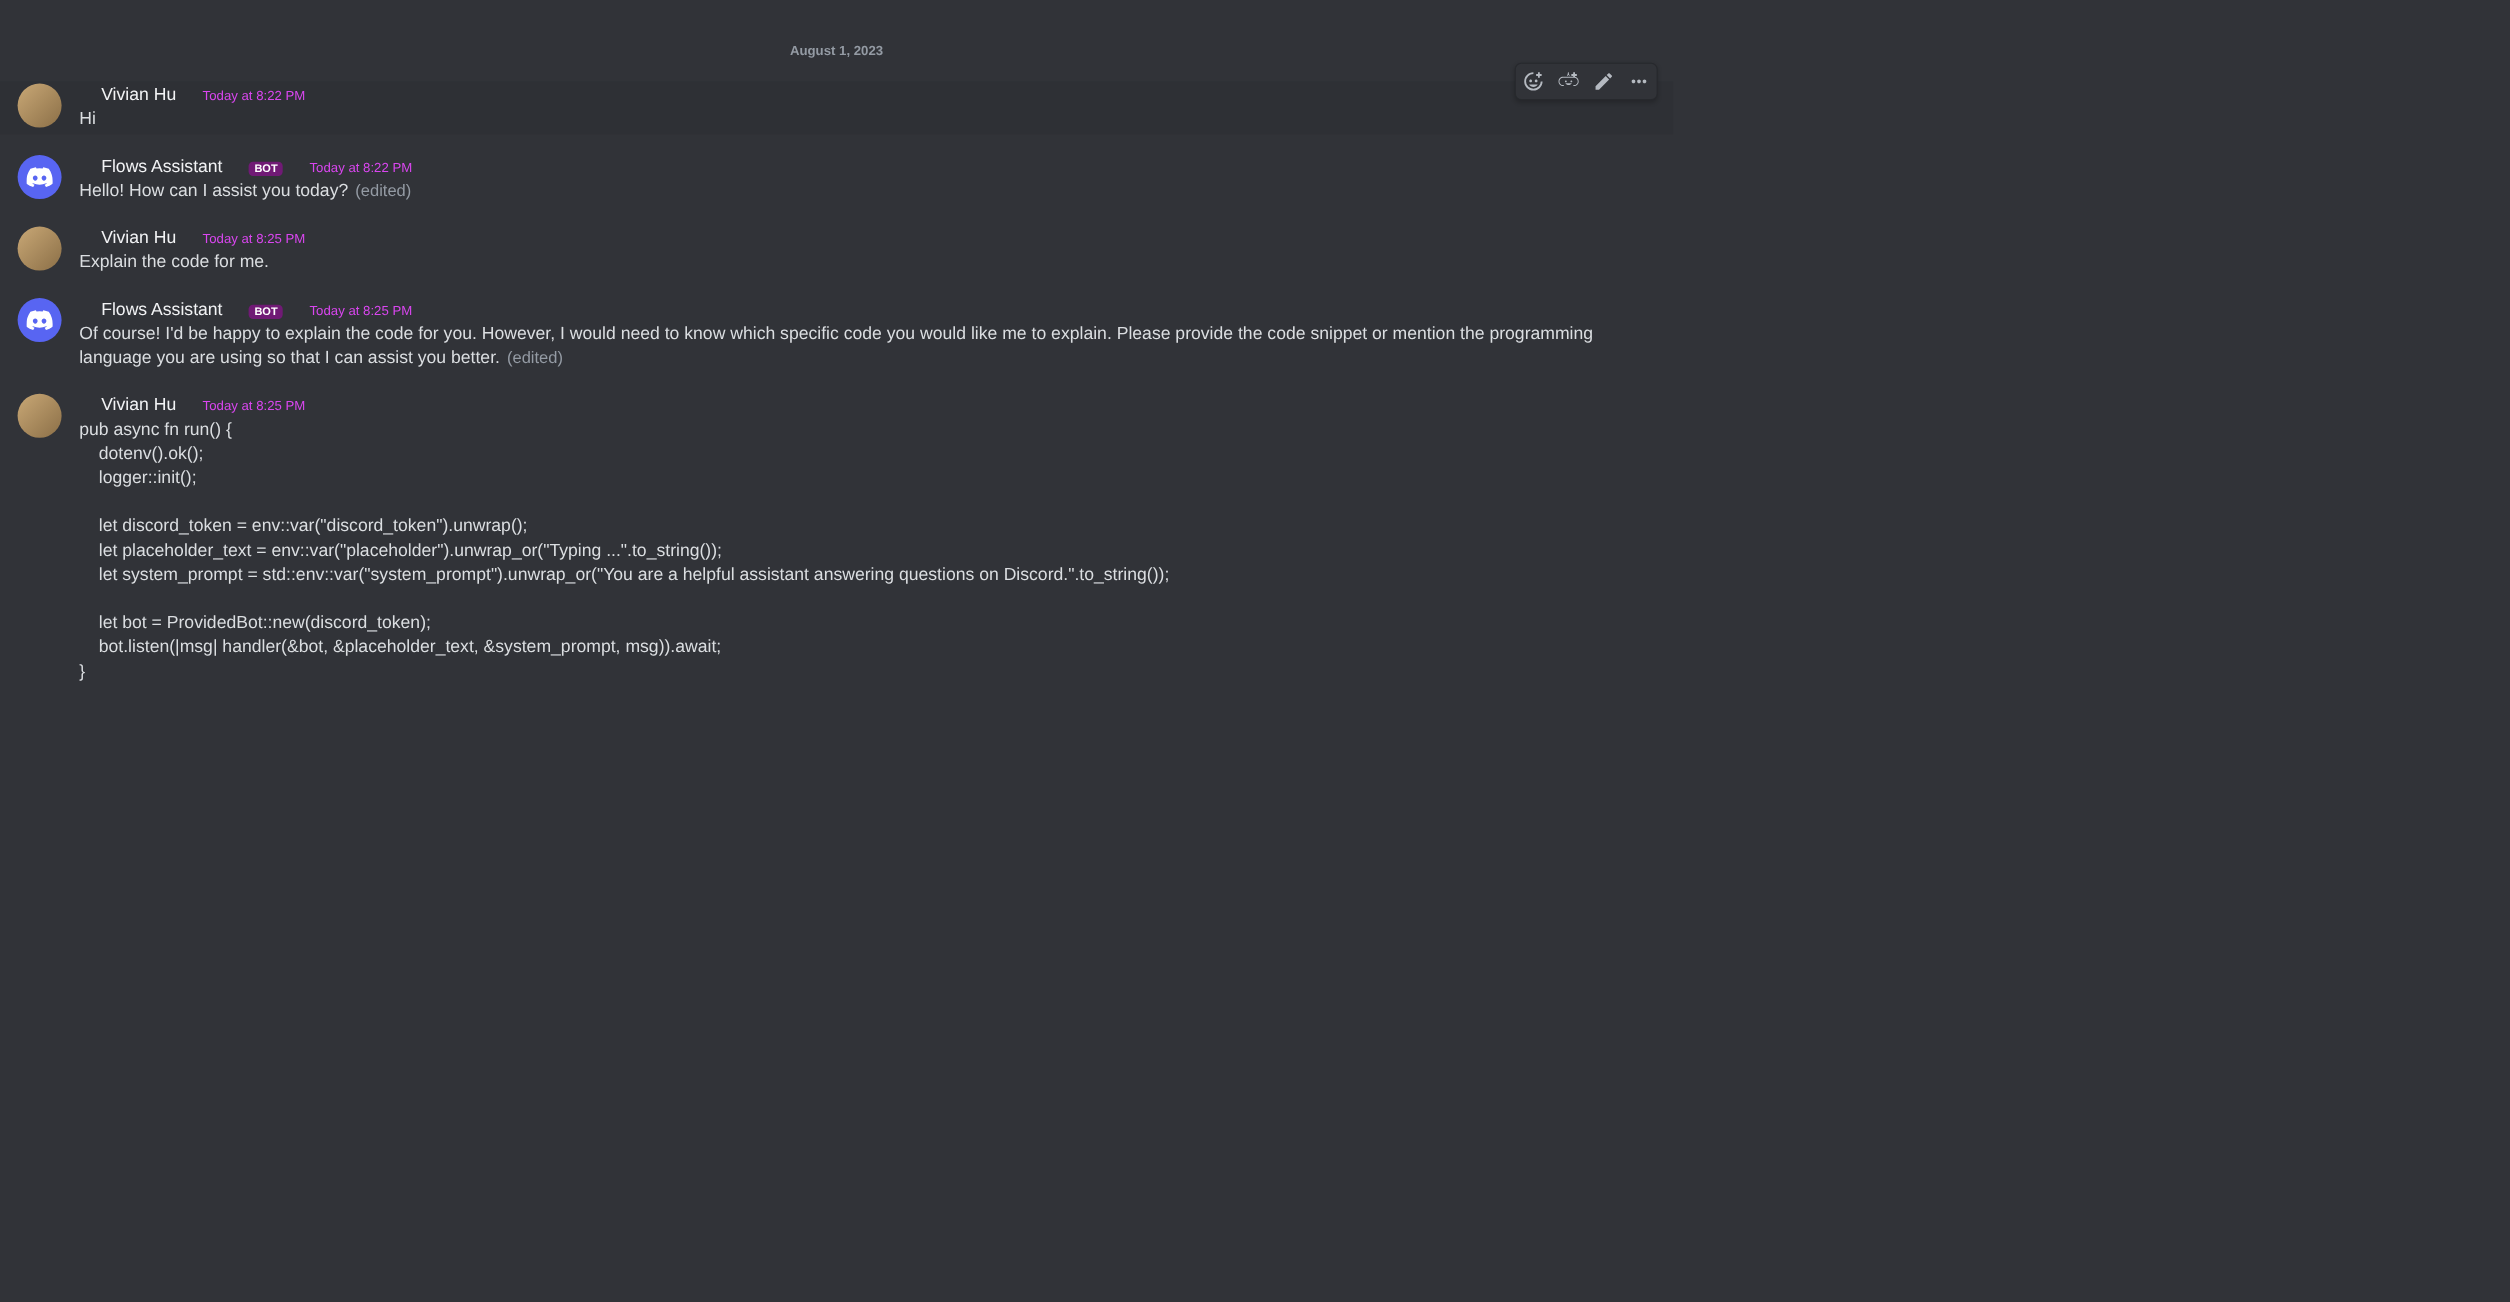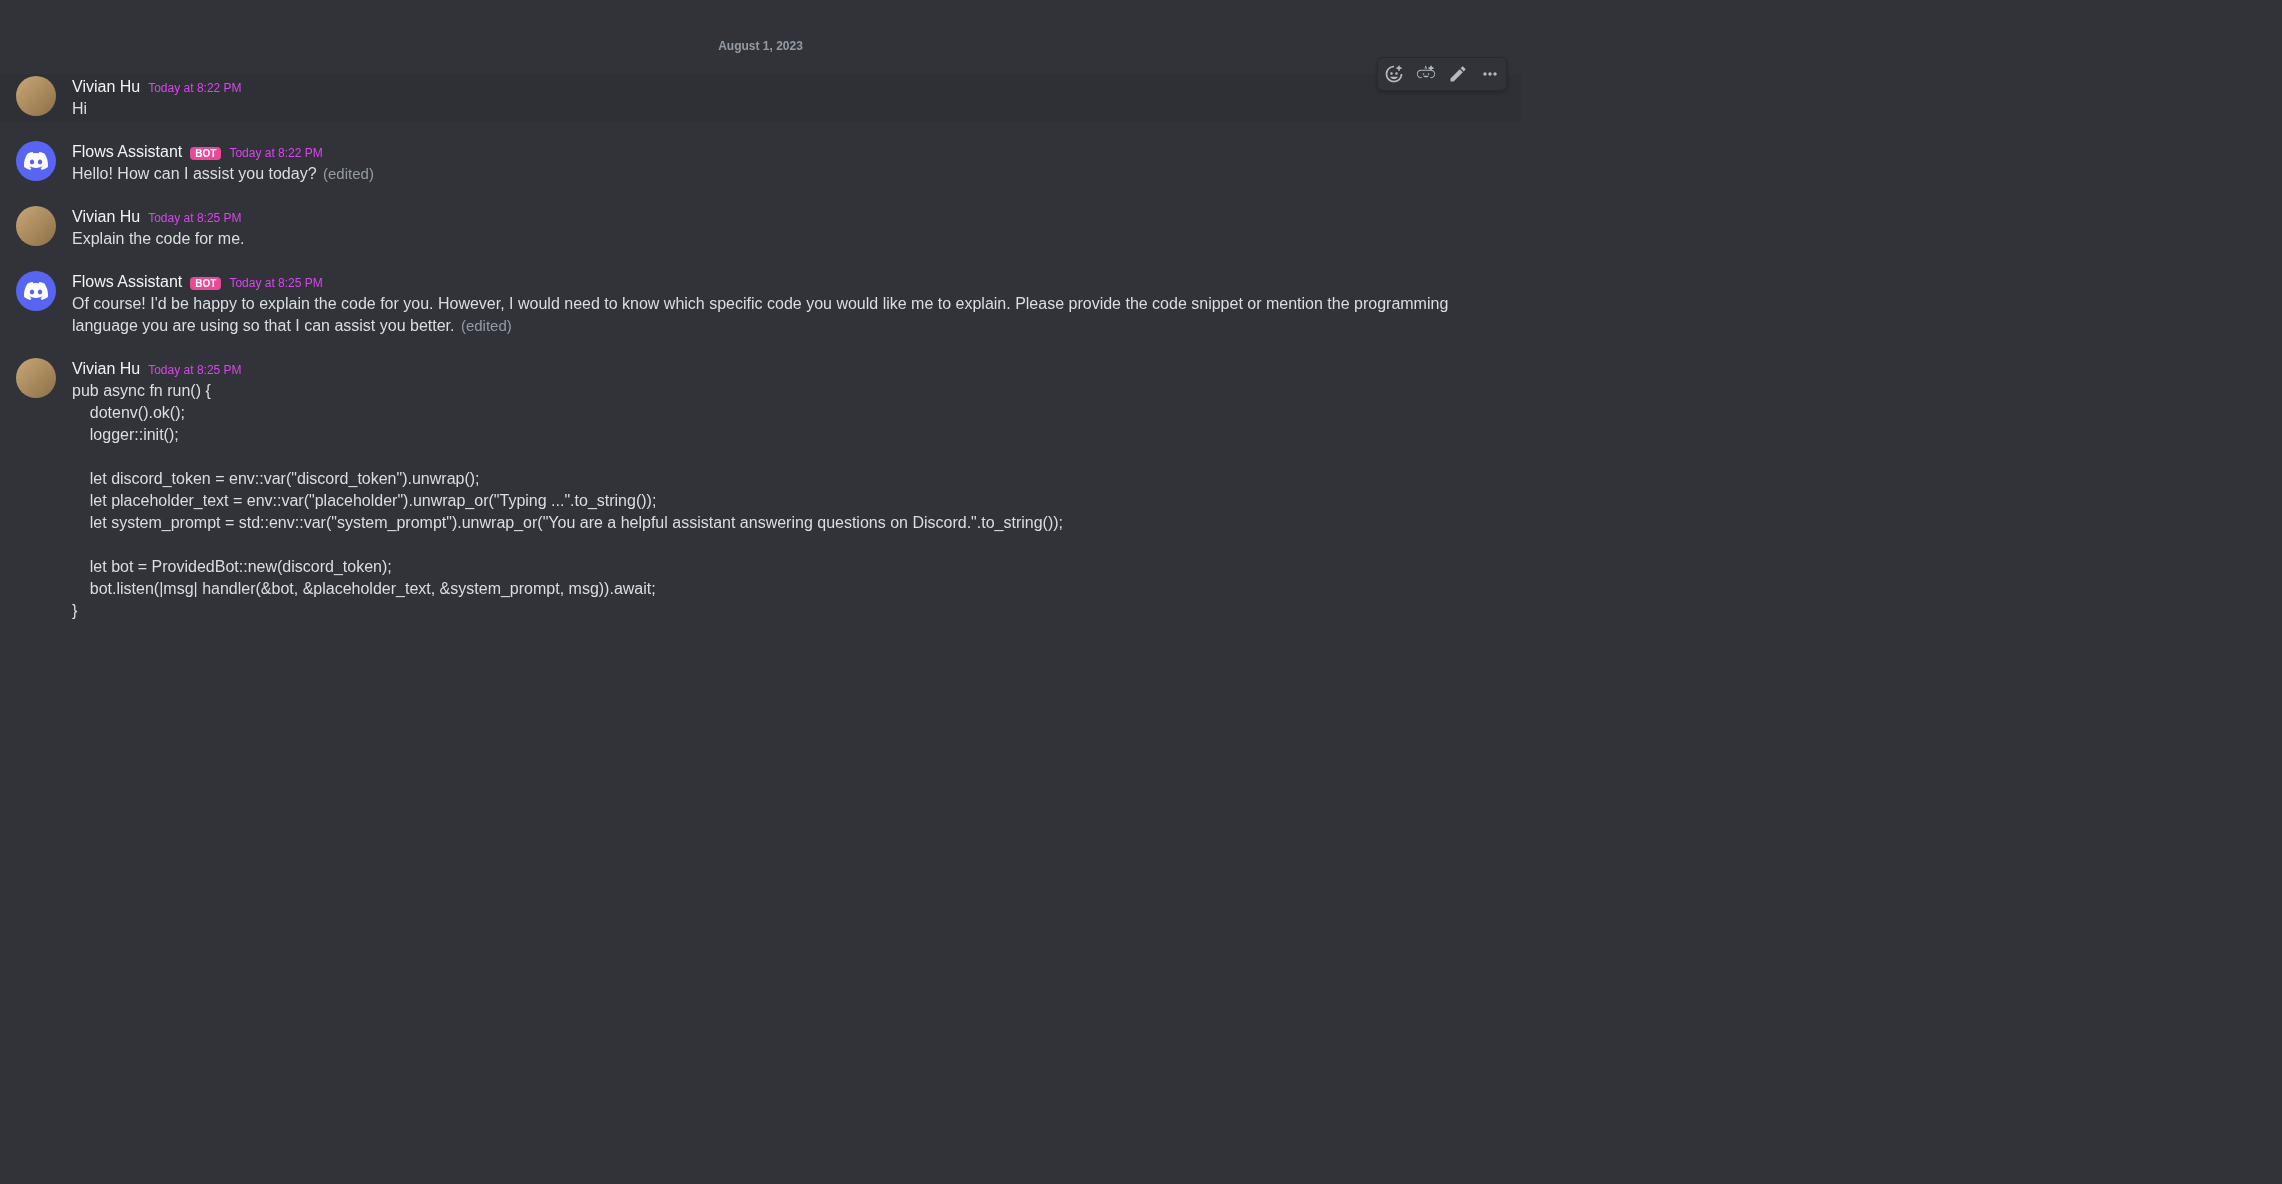--- a/index.html
+++ b/index.html
@@ -42,31 +42,32 @@
   align-items: center;
   justify-content: center;
 }
 .avatar.user-avatar {
   background: linear-gradient(135deg, #c9a876, #8b6f47);
 }
 .avatar svg { width: 24px; height: 24px; fill: white; }
 .header-line {
   display: flex;
   align-items: baseline;
-  gap: 8px;
+  gap: 24px;
   flex-wrap: wrap;
+  margin-left: 20px;
 }
 .username {
   font-size: 16px;
   font-weight: 500;
   color: #f2f3f5;
   line-height: 1.375;
 }
 .bot-tag {
-  background: #ec4899;
+  background: #701a75;
   color: #fff;
   font-size: 10px;
   font-weight: 600;
   padding: 1px 5px;
   border-radius: 4px;
   text-transform: uppercase;
   vertical-align: middle;
 }
 .timestamp {
   font-size: 12px;

